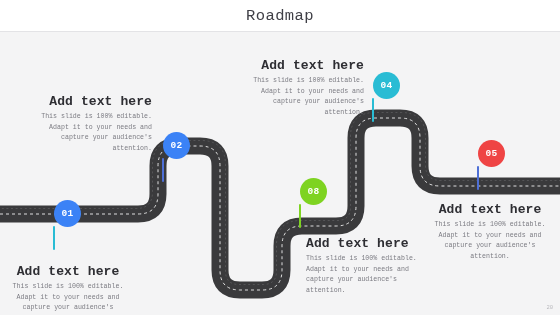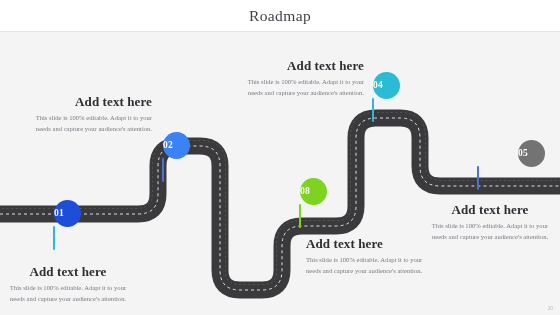--- a/index.html
+++ b/index.html
@@ -6,21 +6,21 @@
     margin: 0;
     padding: 0;
     background: #ffffff;
   }
   #slide {
     position: relative;
     width: 560px;
     height: 315px;
     overflow: hidden;
     background: #ffffff;
-    font-family: Liberation Serif, serif;
+    font-family: Liberation Mono, monospace;
   }
   
   #header {
     position: absolute;
     left: 0; top: 0;
     width: 560px;
     height: 32px;
     background: #ffffff;
     z-index: 40;
   }
@@ -69,20 +69,21 @@
     width: 2px;
     margin-left: -1px;
     border-radius: 1px;
   }
   .marker-bulb {
     position: absolute;
     left: 0; top: 0;
     width: 27px;
     height: 27px;
     border-radius: 50%;
+    text-align: center;
     line-height: 27px;
     font-size: 9.5px;
     font-weight: 700;
     color: #ffffff;
     letter-spacing: 0.3px;
   }
   
   .txt {
     position: absolute;
     z-index: 20;
@@ -193,21 +194,21 @@
                Q 350.5 80.5 375 80.5
                L 401 80.5
                Q 425.5 80.5 425.5 105
                L 425.5 133
                Q 425.5 148.5 441 148.5
                L 572 148.5" fill="none" stroke="#6d6d70" stroke-width="0.7" stroke-dasharray="2 2.6" stroke-linecap="butt" opacity="0.75"></path>
     </svg>
 
     <div class="marker" style="left:54px; top:168px;">
       <div class="marker-stem" style="height:24px; background:#29bcd4;"></div>
-      <div class="marker-bulb" style="background:#1d4ed8;">01</div>
+      <div class="marker-bulb" style="background:#3b82f6;">01</div>
     </div>
     <div class="txt align-center" style="left:4px; top:232px; width:128px;">
       <p class="txt-head">Add text here</p>
       <p class="txt-body">This slide is 100% editable. Adapt it to your needs and capture your audience's attention.</p>
     </div>
 
     <div class="marker" style="left:163px; top:100px;">
       <div class="marker-stem" style="height:24px; background:#4e6fd6;"></div>
       <div class="marker-bulb" style="background:#3b82f6;">02</div>
     </div>
@@ -229,21 +230,21 @@
       <div class="marker-stem" style="height:24px; background:#29bcd4;"></div>
       <div class="marker-bulb" style="background:#29bcd4;">04</div>
     </div>
     <div class="txt align-right" style="left:236px; top:26px; width:128px;">
       <p class="txt-head">Add text here</p>
       <p class="txt-body">This slide is 100% editable. Adapt it to your needs and capture your audience's attention.</p>
     </div>
 
     <div class="marker" style="left:478px; top:108px;">
       <div class="marker-stem" style="height:24px; background:#4e6fd6;"></div>
-      <div class="marker-bulb" style="background:#737373;margin-left:40px;">05</div>
+      <div class="marker-bulb" style="background:#ef4444;">05</div>
     </div>
     <div class="txt align-center" style="left:424px; top:170px; width:132px;">
       <p class="txt-head">Add text here</p>
       <p class="txt-body">This slide is 100% editable. Adapt it to your needs and capture your audience's attention.</p>
     </div>
 
   </div>
 
   <div id="page-number">20</div>
 

